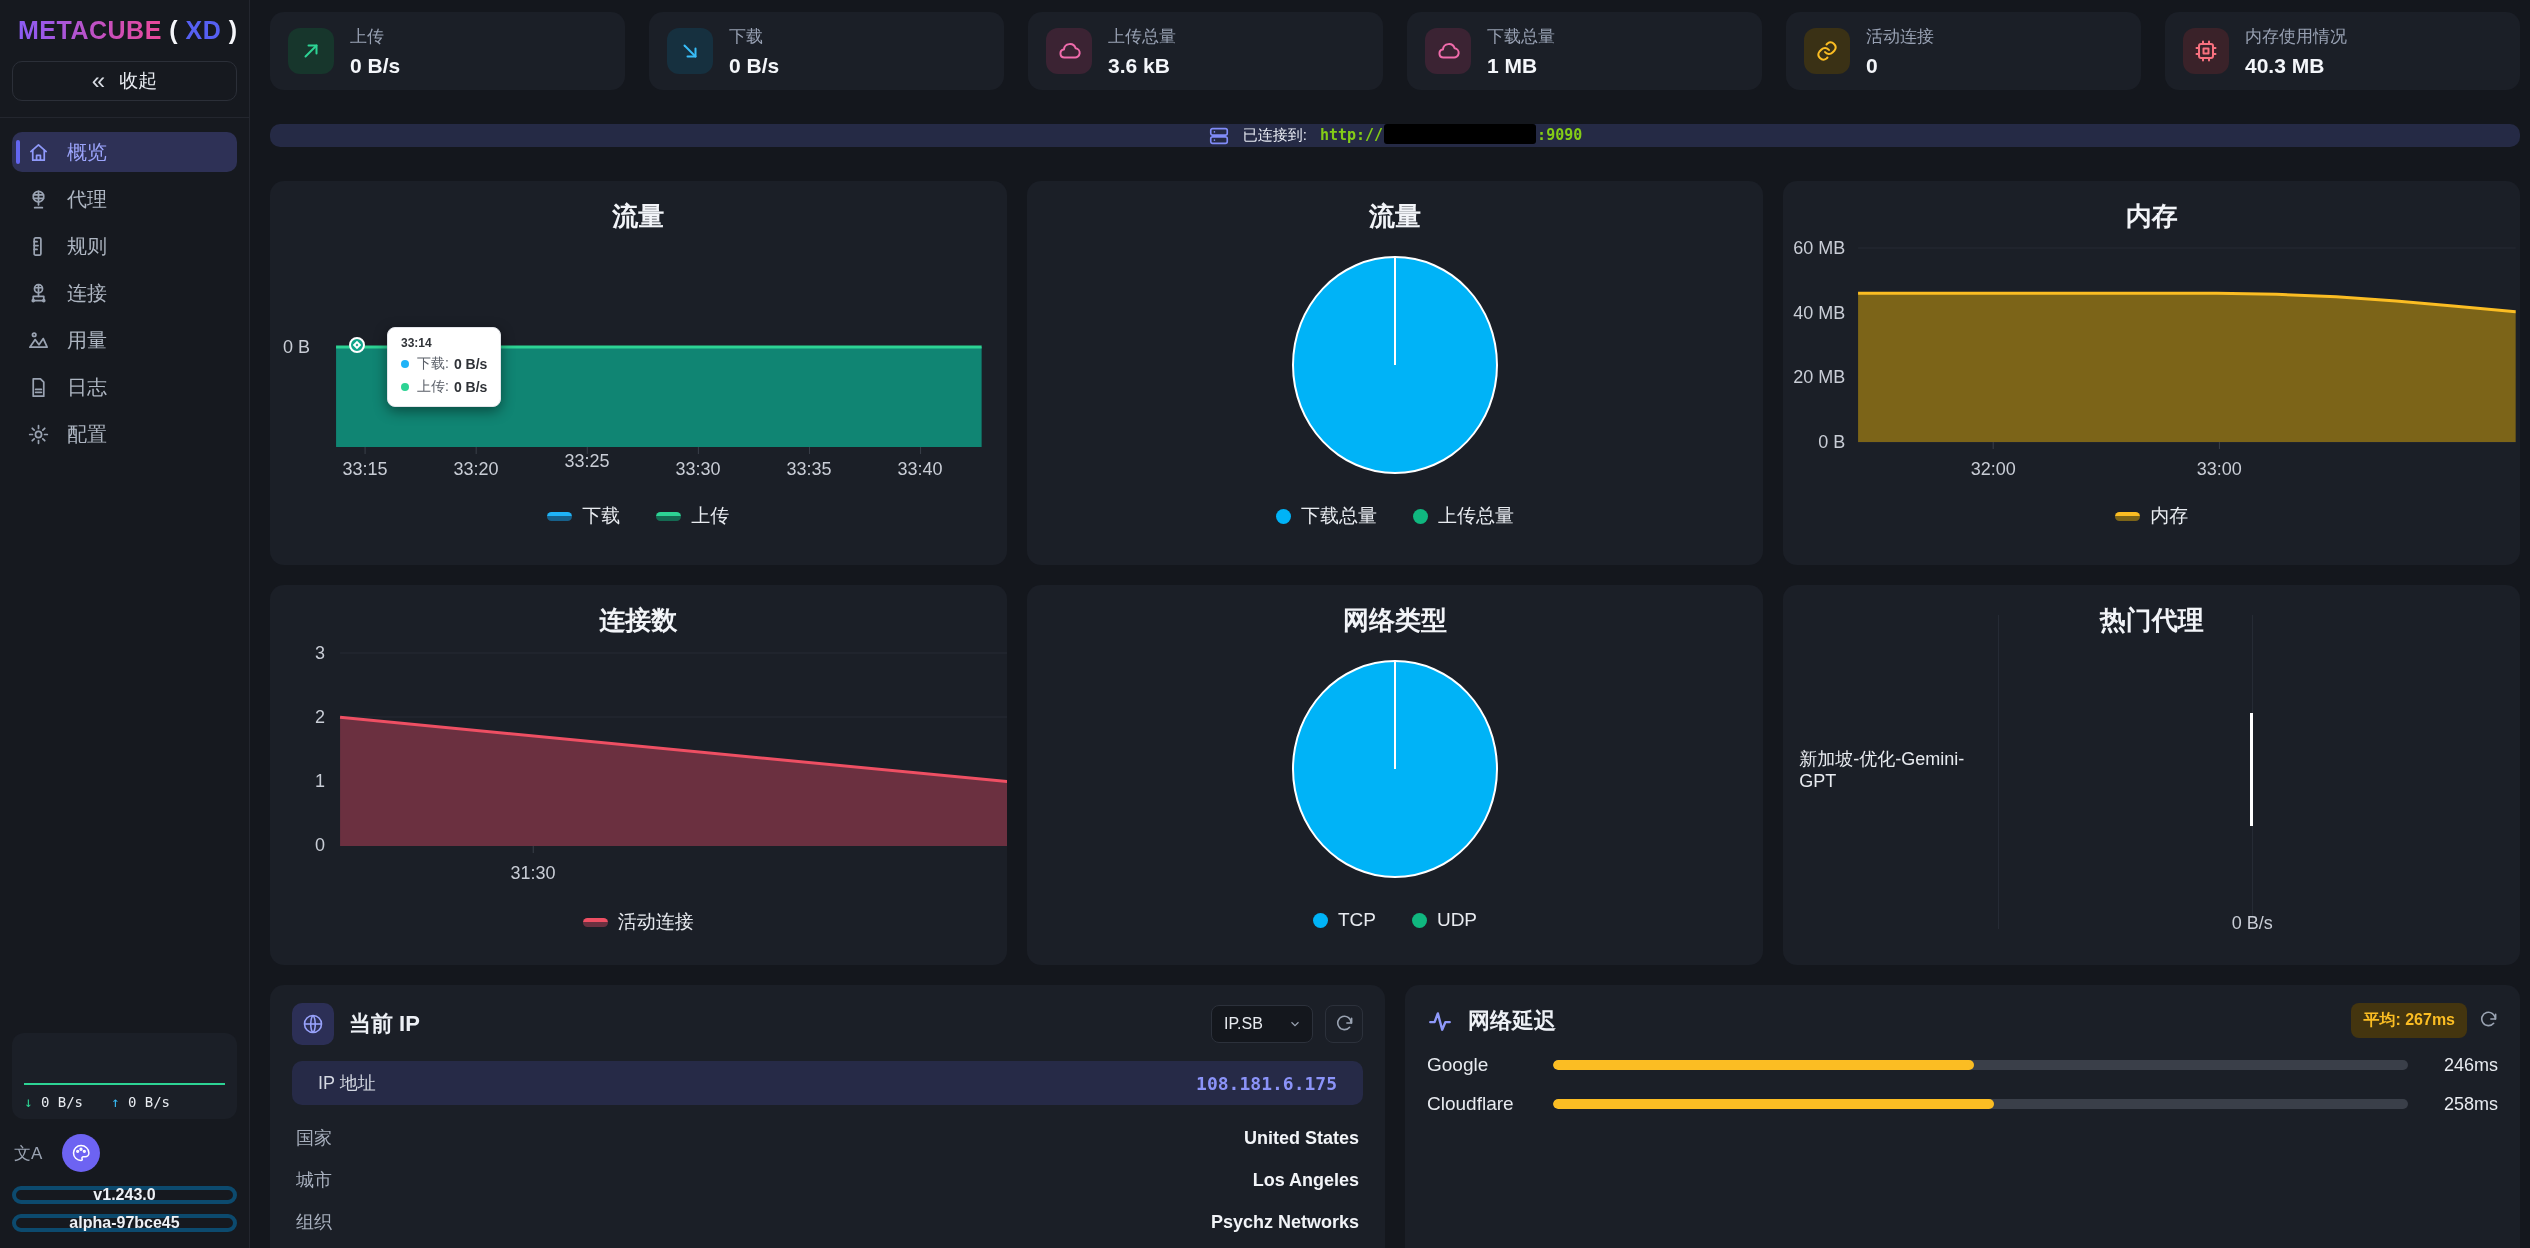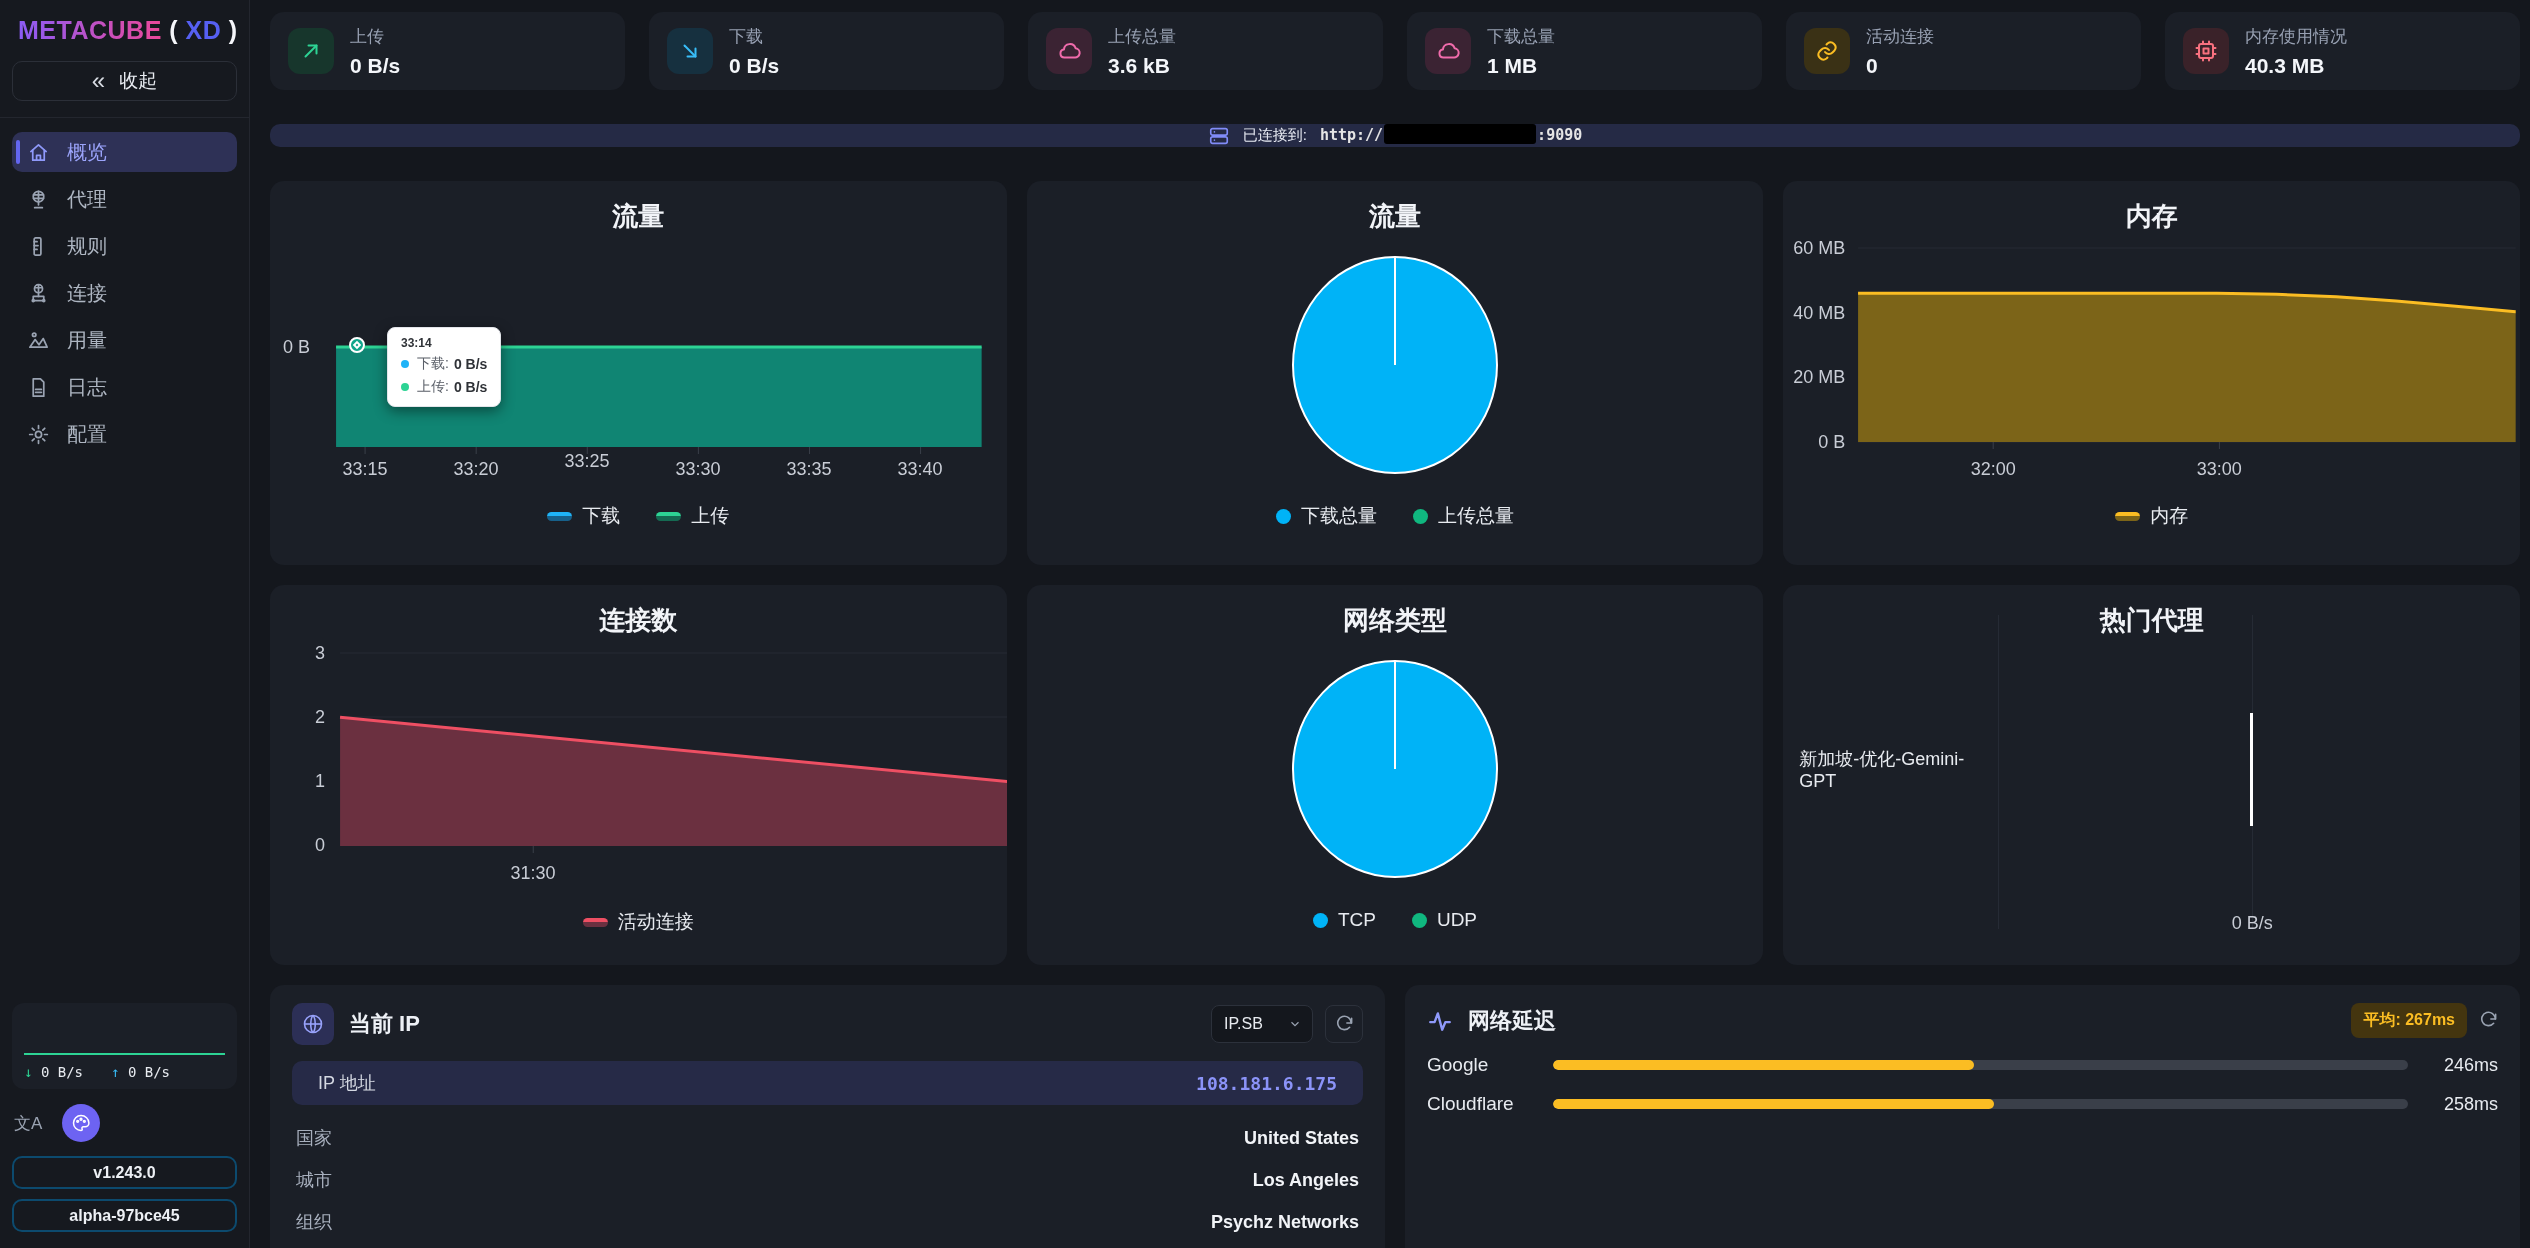--- a/index.html
+++ b/index.html
@@ -32,41 +32,41 @@
   .side-spacer { flex:1; }
   .mini-card { background:#1b1f27; border-radius:12px; padding:10px 12px 9px; margin-bottom:13px; }
   .mini-plot { height:42px; position:relative; }
   .mini-line { position:absolute; left:0; right:0; bottom:0; height:2px; background:#2dd394; }
   .mini-speeds { display:flex; gap:28px; margin-top:9px; font-family:"DejaVu Sans Mono",monospace; font-size:14px; color:#e8ebf0; }
   .arrow-down { color:#2dd394; } .arrow-up { color:#38bdf8; }
   .side-tools { display:flex; align-items:center; gap:20px; margin:2px 2px 14px; }
   .lang-icon { color:#9aa3b2; font-size:17px; cursor:pointer; }
   .palette-btn { width:38px; height:38px; border-radius:50%; background:#6d63f2; display:flex; align-items:center; justify-content:center; cursor:pointer; }
   .palette-btn svg { width:20px; height:20px; stroke:#fff; fill:none; stroke-width:1.8; }
-  .side-btn { height:33px; border:2px solid #0c4a6e; border-radius:10px; display:flex; align-items:center; justify-content:center;
+  .side-btn { height:18px; border:4px solid #0c4a6e; border-radius:10px; display:flex; align-items:center; justify-content:center;
     font-weight:bold; font-size:16px; color:#edf0f5; margin-bottom:10px; cursor:pointer; }
 
   
   .main { flex:1; padding:12px 10px 0 20px; display:flex; flex-direction:column; }
   .stats-row { display:flex; gap:24px; margin-bottom:34px; }
   .stat-card { flex:1; background:#1b1f27; border-radius:14px; height:78px; display:flex; align-items:center; gap:16px; padding:0 18px; }
   .stat-icon { width:46px; height:46px; border-radius:12px; display:flex; align-items:center; justify-content:center; }
   .stat-icon svg { width:24px; height:24px; fill:none; stroke-width:2; stroke-linecap:round; stroke-linejoin:round; }
   .ic-green { background:#17362c; } .ic-green svg { stroke:#2dd394; }
   .ic-blue { background:#16303f; } .ic-blue svg { stroke:#38bdf8; }
   .ic-pink { background:#3b2333; } .ic-pink svg { stroke:#f06bab; }
   .ic-yellow { background:#3a3115; } .ic-yellow svg { stroke:#fbbd23; }
   .ic-red { background:#3a2229; } .ic-red svg { stroke:#f8717f; }
   .stat-label { font-size:17px; color:#98a1b3; margin-bottom:6px; }
   .stat-value { font-size:21px; font-weight:bold; color:#f4f6fa; }
 
   .conn-bar { height:42px; background:#252a45; border-radius:10px; display:flex; align-items:center; justify-content:center;
     gap:13px; margin-bottom:34px; font-size:15px; color:#e7eaf3; }
   .conn-bar svg { width:22px; height:22px; stroke:#818cf8; fill:none; stroke-width:1.8; stroke-linecap:round; }
-  .conn-url { font-family:"DejaVu Sans Mono",monospace; font-weight:bold; color:#e5e5e5; }
+  .conn-url { font-family:"DejaVu Sans Mono",monospace; font-weight:bold; color:#84cc16; }
   .redact { display:inline-block; width:152px; height:20px; background:#000; border-radius:3px; vertical-align:middle; margin:0 1px 3px; }
 
   .charts-grid { display:grid; grid-template-columns:1fr 1fr 1fr; gap:20px; margin-bottom:20px; }
   .chart-card { background:#1b1f27; border-radius:14px; height:384px; position:relative; overflow:hidden; }
   .chart-card.h2 { height:380px; }
   .chart-title { position:absolute; top:18px; left:0; right:0; text-align:center; font-size:26px; font-weight:bold; color:#f2f4f8; }
   .plot-svg { position:absolute; inset:0; width:100%; height:100%; }
   .x-tick { position:absolute; transform:translateX(-50%); font-size:18px; color:#c9cdd6; white-space:nowrap; }
   .y-tick { position:absolute; transform:translateY(-50%); text-align:right; font-size:18px; color:#c9cdd6; left:0; }
   .legend { position:absolute; top:322px; left:0; right:0; display:flex; justify-content:center; gap:36px; align-items:center;

